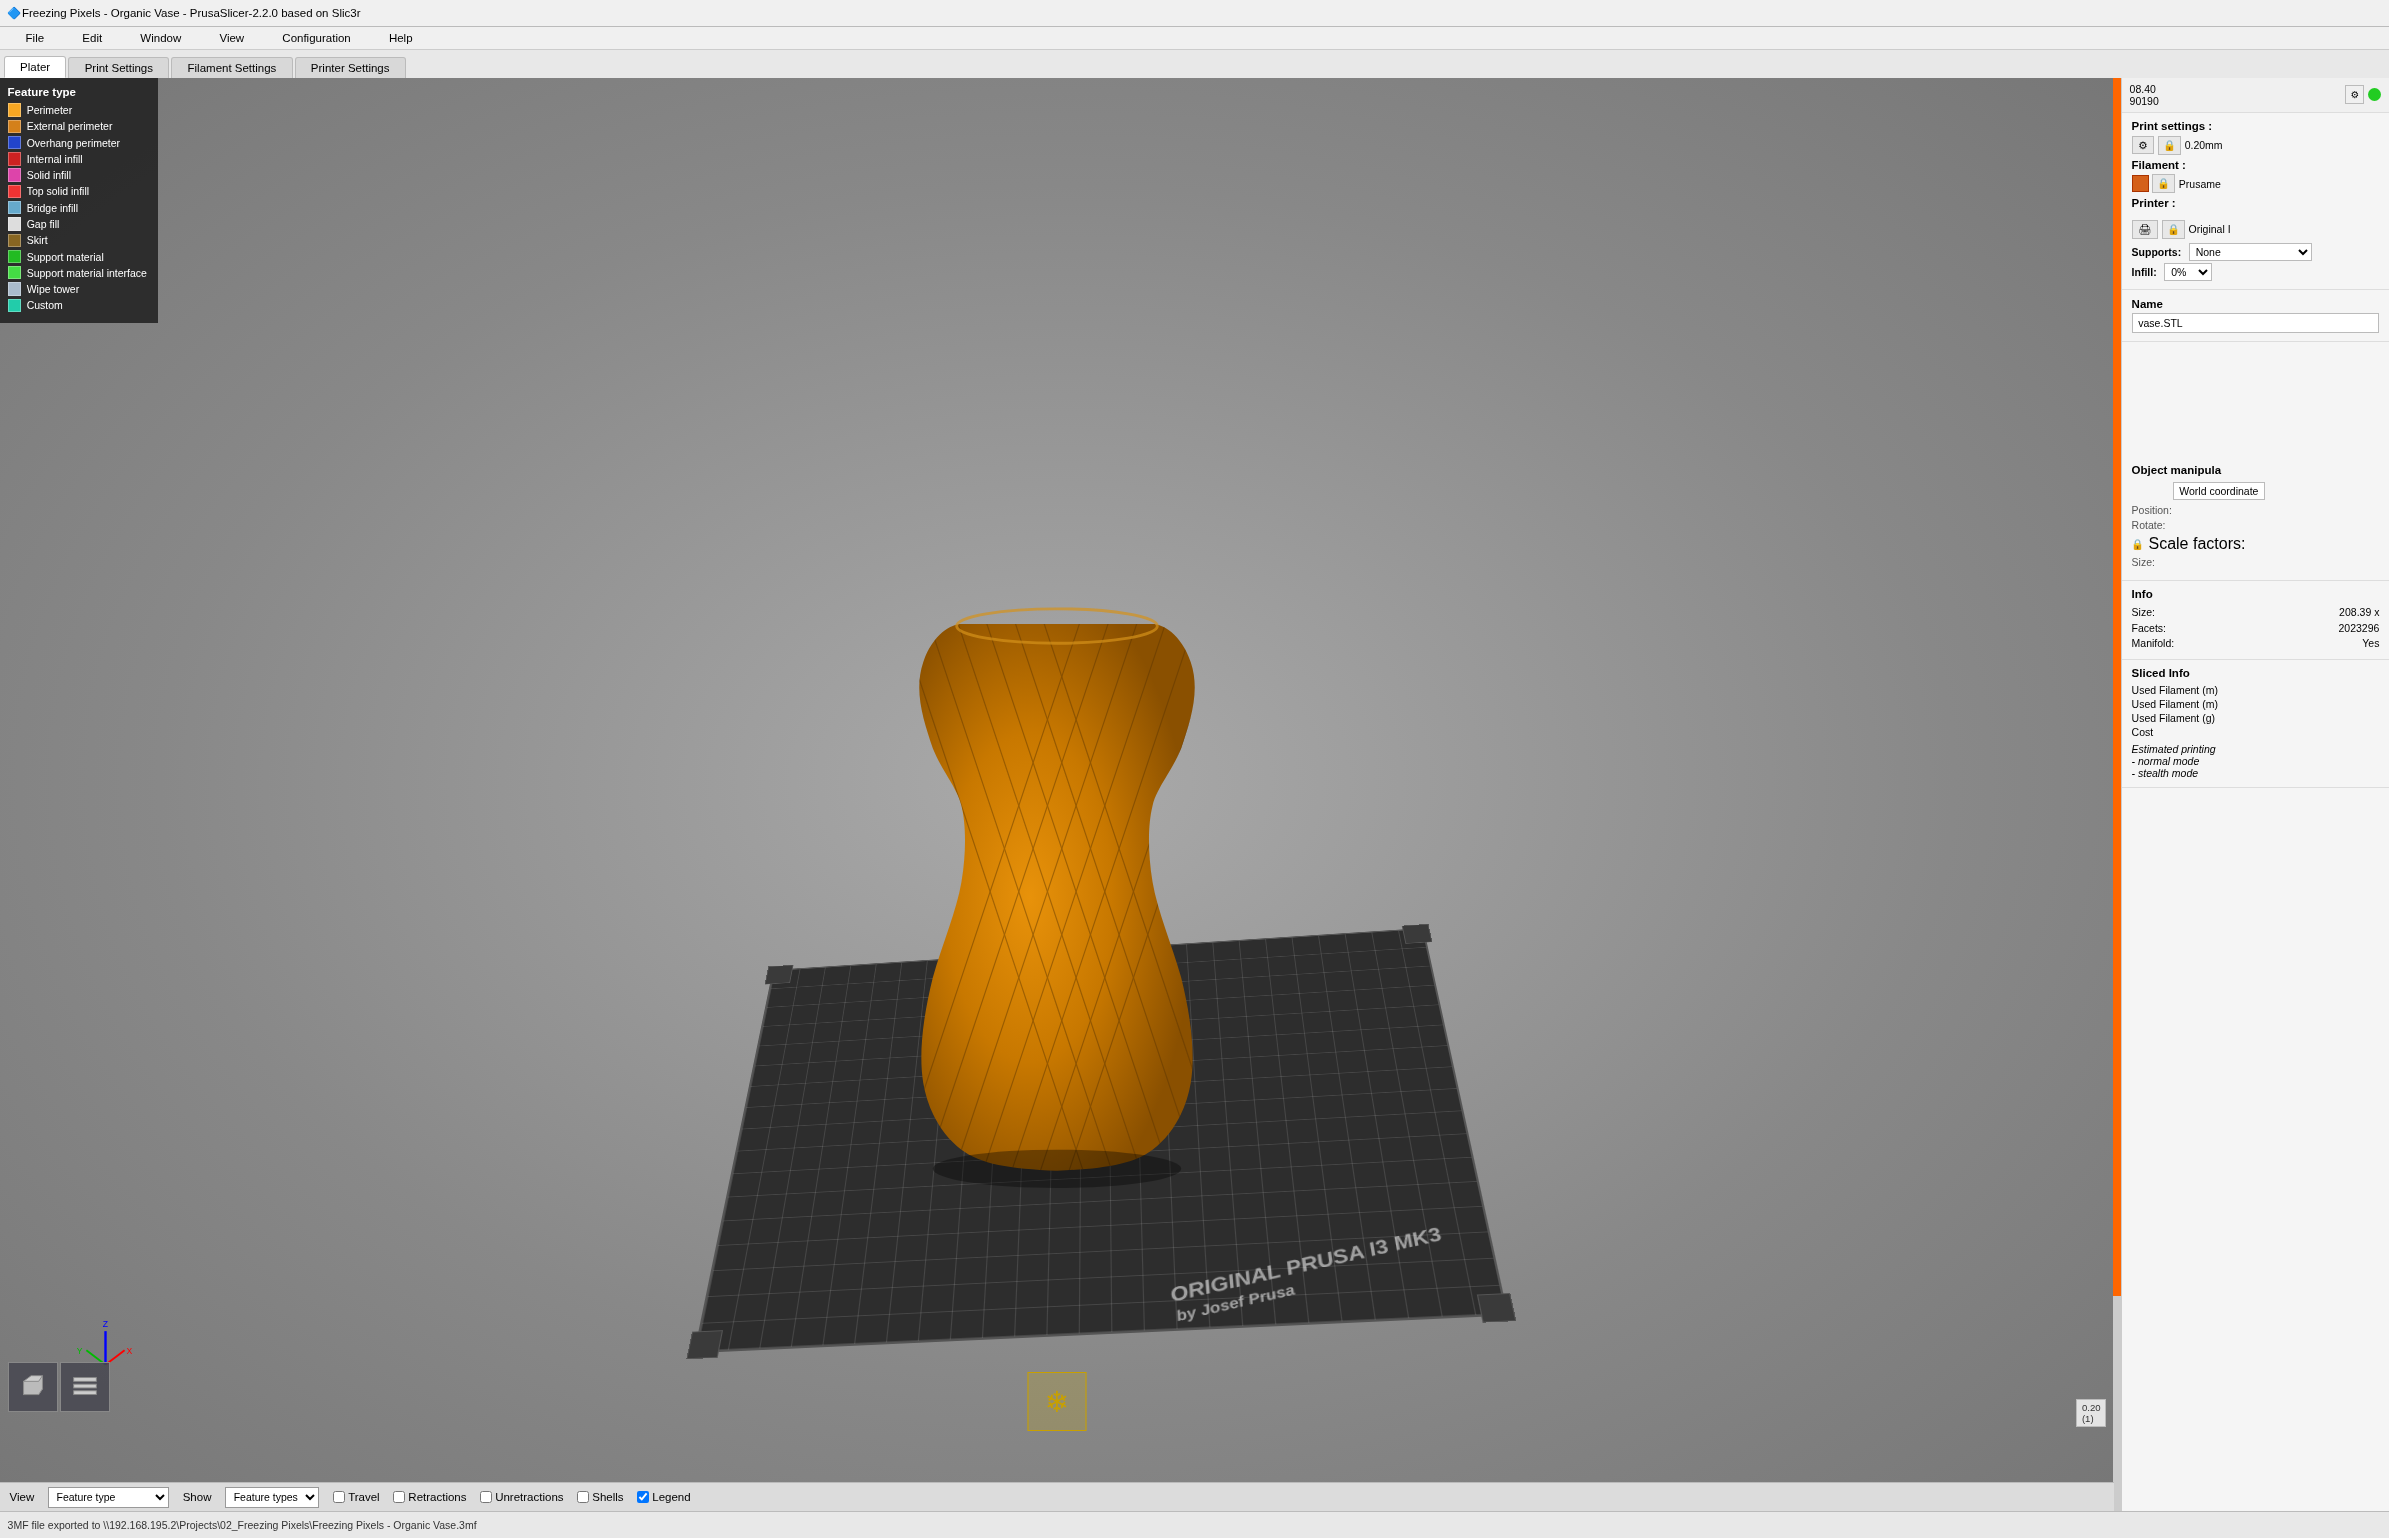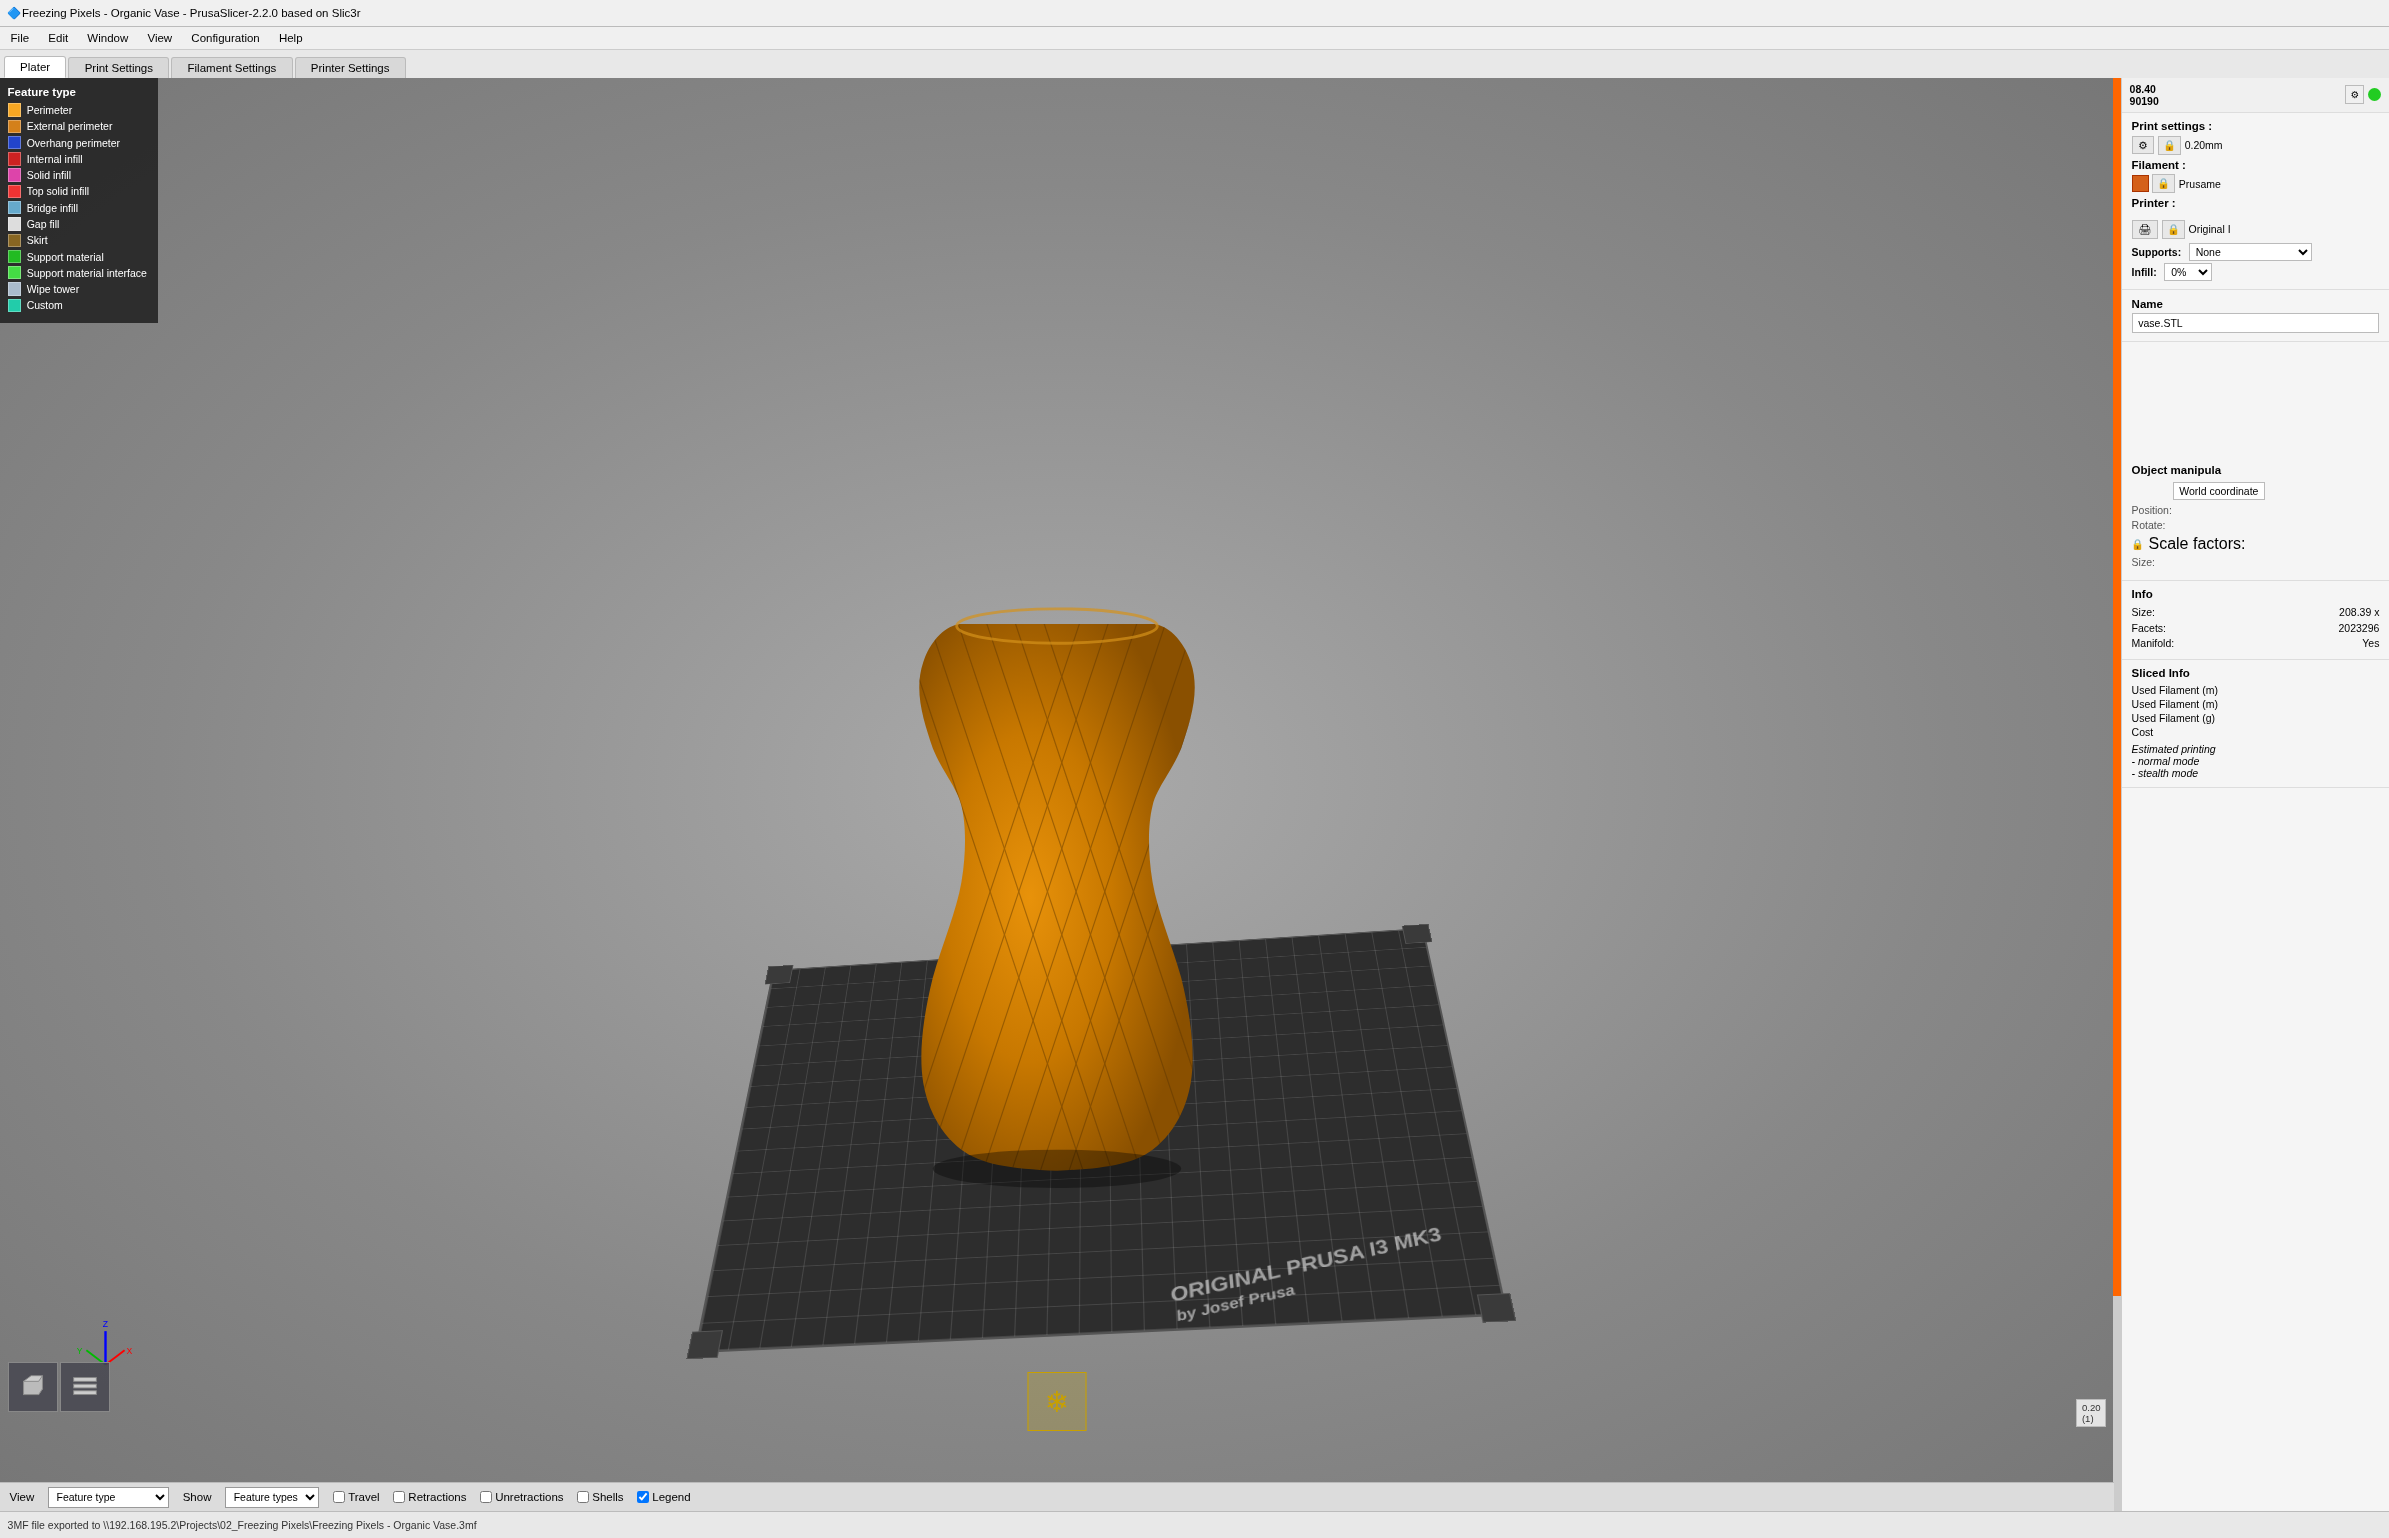--- a/index.html
+++ b/index.html
@@ -2,21 +2,21 @@
 <html><head>
   <meta charset="utf-8">
   <style>
     * { box-sizing: border-box; margin: 0; padding: 0; }
     body { font-family: 'Segoe UI', Tahoma, Geneva, Verdana, sans-serif; font-size: 11.5px; background: #d0d0d0; overflow: hidden; width: 2390px; height: 1538px; }
     
     
     #titlebar { background: #f0f0f0; height: 27px; display: flex; align-items: center; padding: 0 7.6px; border-bottom: 1px solid #bbb; font-size: 11.5px; }
     
     
-    #menubar { background: #f0f0f0; height: 23px; display: flex; align-items: center; padding: 0 1px; border-bottom: 1px solid #ccc; }
+    #menubar { background: #f0f0f0; height: 23px; display: flex; align-items: center; padding: 0 16px; border-bottom: 1px solid #ccc; gap: 19px; }
     .menu-item { padding: 1.9px 9.6px; font-size: 11.5px; cursor: pointer; }
     
     
     #tabbar { background: #e8e8e8; height: 29px; display: flex; align-items: flex-end; padding: 0 3.8px; border-bottom: 1.9px solid #aaa; }
     .tab { padding: 3.8px 15.3px; font-size: 11.5px; cursor: pointer; border: 1px solid #bbb; border-bottom: none; background: #d8d8d8; margin-right: 1.9px; border-radius: 2.9px 2.9px 0 0; }
     .tab.active { background: #fff; border-bottom: 1.9px solid #fff; z-index: 1; margin-top: 48px; }
     
     
     #legend-panel { width: 158px; background: rgba(30,30,30,0.85); color: #fff; padding: 7.6px; flex-shrink: 0; position: absolute; top: 78px; left: 0; z-index: 10; }
     .legend-title { font-size: 11.5px; font-weight: bold; margin-bottom: 5.7px; color: #fff; }
@@ -245,21 +245,21 @@
     <div>(1)</div>
   </div>
 
 </div>
 
 <div id="orange-bar"></div>
 
 <div id="right-panel">
 
   <div style="padding:4.8px 7.6px;background:#f0f0f0;border-bottom:1px solid #ddd;display:flex;align-items:center;justify-content:space-between;">
-    <div style="font-size:10.5px;font-weight:bold;">
+    <div style="font-size:10.5px;">
       <span>08.40</span>
       <br>
       <span>90190</span>
     </div>
     <div style="display:flex;align-items:center;gap:3.8px;">
       <div style="width:19px;height:19px;background:#f0f0f0;border:1px solid #bbb;display:flex;align-items:center;justify-content:center;cursor:pointer;font-size:9.6px;">⚙</div>
       <div style="width:13.4px;height:13.4px;background:#22cc22;border-radius:50%;"></div>
     </div>
   </div>
 

